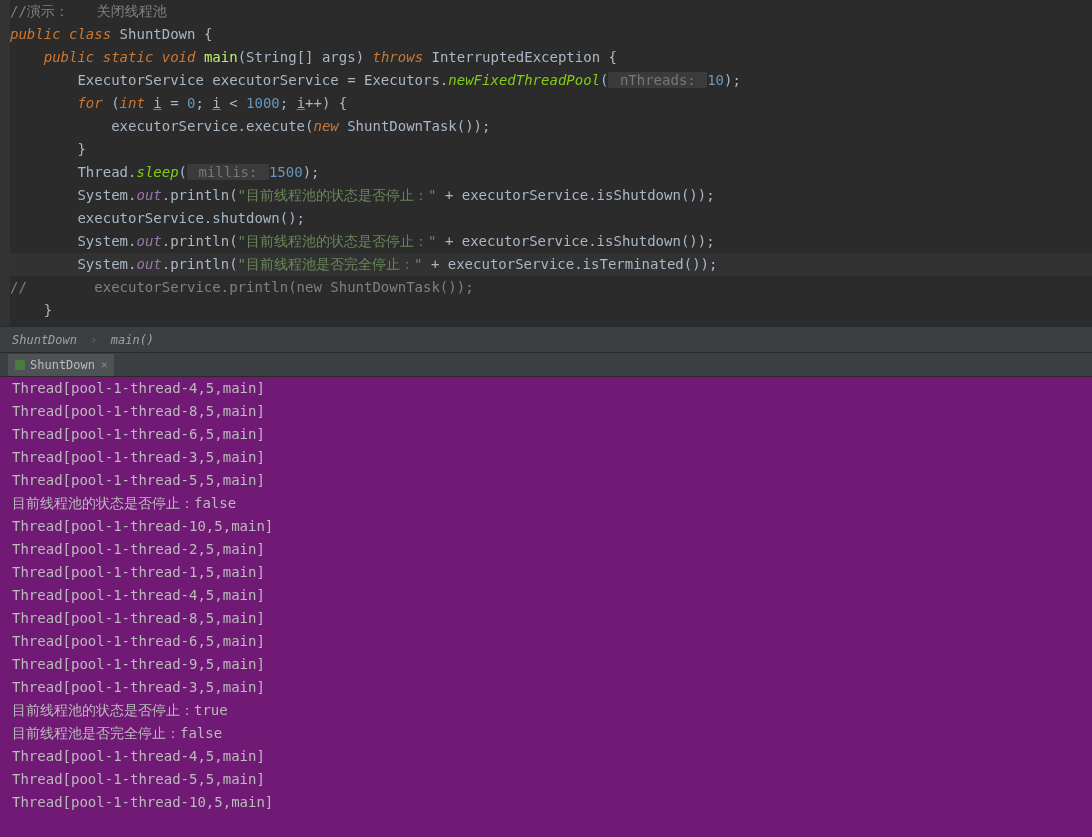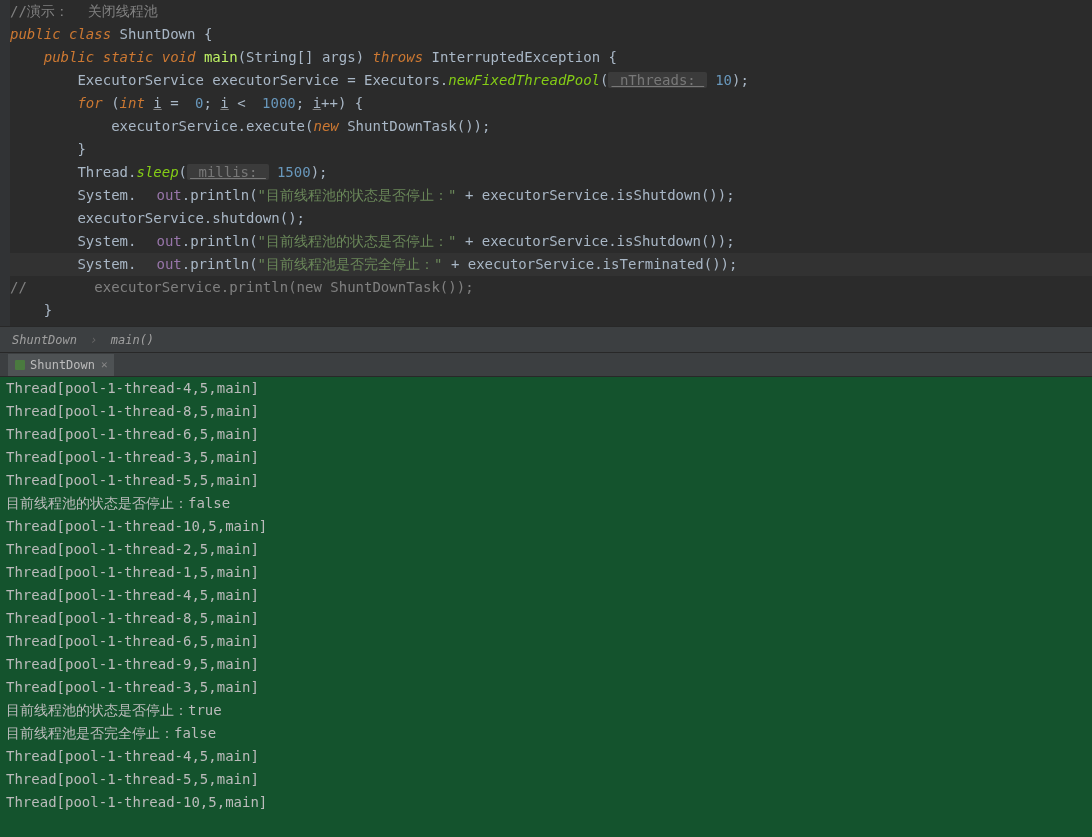--- a/index.html
+++ b/index.html
@@ -33,33 +33,32 @@
 .code-line {
   white-space: pre;
   height: 23px;
 }
 .code-line.highlighted {
   background: #323232;
 }
 .kw { color: #cc7832; font-style: italic; }
 .cls { color: #a9b7c6; }
 .str { color: #6a8759; }
-.num { color: #6897bb; padding-left: 8px; }
+.num { color: #6897bb; }
 .cmt { color: #808080; text-align: right; }
 .method-static { color: #84cc16; font-style: italic; }
 .param-hint { 
   color: #787878; 
   background: #3b3b3b;
   padding: 0 3px;
   border-radius: 2px;
   font-style: normal;
-  text-decoration: underline;
 }
 .var-def { text-decoration: underline; text-decoration-color: #808080; }
-.field { color: #9876aa;  margin-left: 20px;}
+.field { color: #9876aa; font-style: italic;}
 
 .breadcrumb {
   background: #3c3f41;
   height: 27px;
   line-height: 27px;
   padding: 0 12px;
   color: #a0a0a0;
   font-size: 12px;
   border-top: 1px solid #282828;
   border-bottom: 1px solid #282828;
@@ -86,39 +85,39 @@
   align-items: center;
 }
 .console-tab .close { color: #888; margin-left: 6px; font-size: 11px;}
 .tab-icon {
   width: 12px;
   height: 12px;
   margin-right: 4px;
 }
 
 .console {
-  background: #14532d;
-  padding: 0 6px;
+  background: #701a75;
+  padding: 0 12px;
   line-height: 23px;
   color: #bbbbbb;
   height: calc(837px - 326px - 27px - 24px);
   overflow: hidden;
 }
 .console-line {
   white-space: pre;
   height: 23px;
 }
 </style>
 </head>
 <body>
 
 <div class="editor">
   <div class="gutter"></div>
   <div class="code">
-    <div class="code-line"><span class="cmt">//演示：</span><span class="cmt" style="margin-left:19px;">关闭线程池</span></div>
+    <div class="code-line"><span class="cmt">//演示：</span><span class="cmt" style="margin-left:28px;">关闭线程池</span></div>
     <div class="code-line"><span class="kw">public </span><span class="kw">class </span><span class="cls">ShuntDown </span><span>{</span></div>
     <div class="code-line"><span>    </span><span class="kw">public </span><span class="kw">static </span><span class="kw">void </span><span style="color:#bef264">main</span><span>(String[] args) </span><span class="kw">throws </span><span>InterruptedException {</span></div>
     <div class="code-line"><span>        </span><span>ExecutorService executorService = Executors.</span><span class="method-static">newFixedThreadPool</span><span>(</span><span class="param-hint"> nThreads: </span><span class="num">10</span><span>);</span></div>
     <div class="code-line"><span>        </span><span class="kw">for </span><span>(</span><span class="kw">int </span><span class="var-def">i</span><span> = </span><span class="num">0</span><span>; </span><span class="var-def">i</span><span> &lt; </span><span class="num">1000</span><span>; </span><span class="var-def">i</span><span>++) {</span></div>
     <div class="code-line"><span>            </span><span>executorService.execute(</span><span class="kw">new </span><span>ShuntDownTask());</span></div>
     <div class="code-line"><span>        }</span></div>
     <div class="code-line"><span>        </span><span>Thread.</span><span class="method-static">sleep</span><span>(</span><span class="param-hint"> millis: </span><span class="num">1500</span><span>);</span></div>
     <div class="code-line"><span>        </span><span>System.</span><span class="field">out</span><span>.println(</span><span class="str">"目前线程池的状态是否停止："</span><span> + executorService.isShutdown());</span></div>
     <div class="code-line"><span>        </span><span>executorService.shutdown();</span></div>
     <div class="code-line"><span>        </span><span>System.</span><span class="field">out</span><span>.println(</span><span class="str">"目前线程池的状态是否停止："</span><span> + executorService.isShutdown());</span></div>

